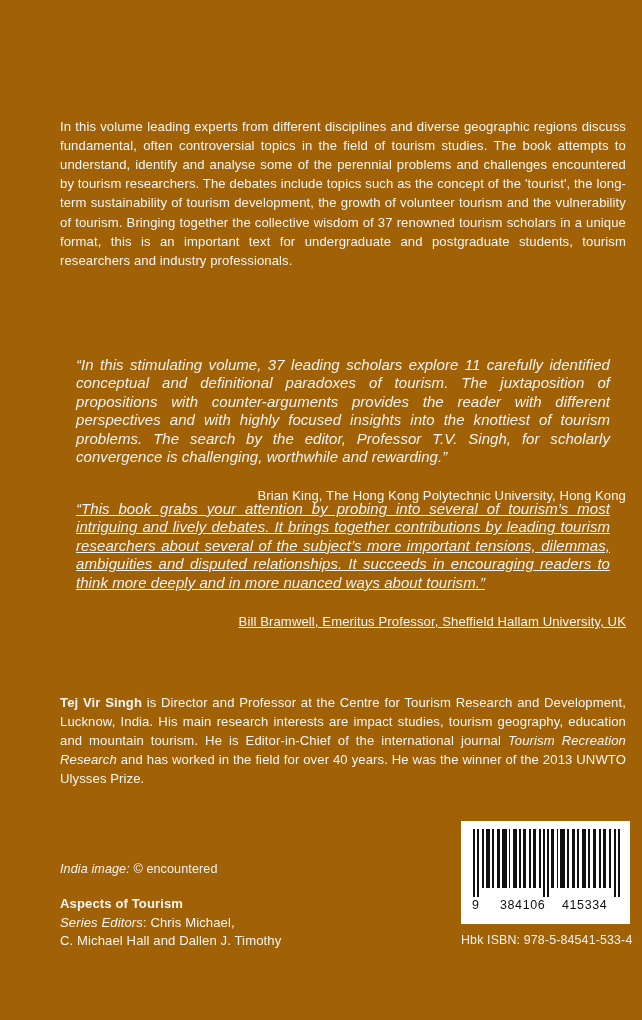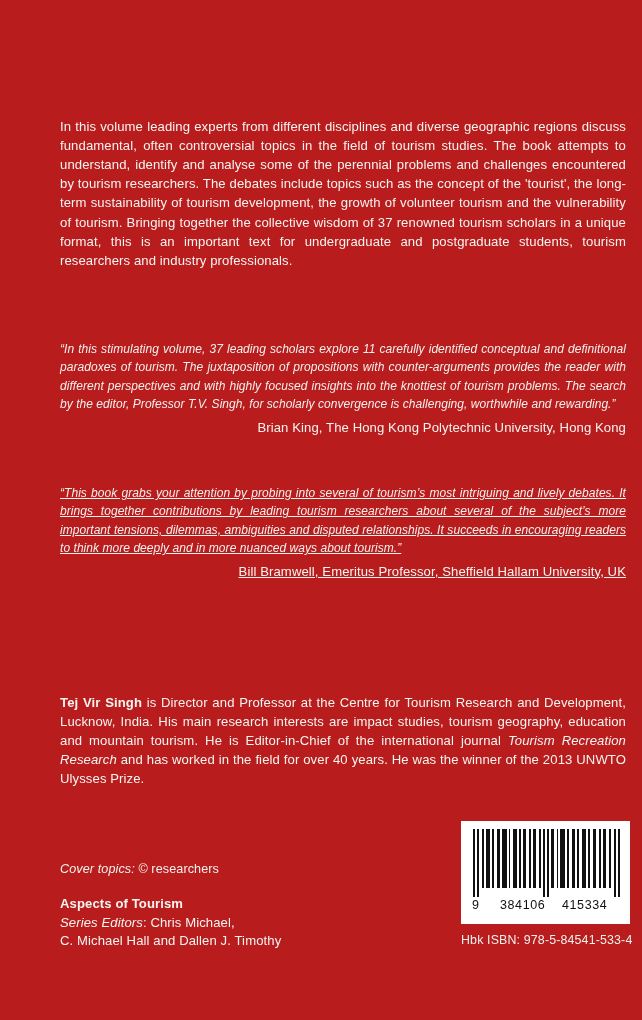--- a/index.html
+++ b/index.html
@@ -13,21 +13,21 @@
     font-family: "Liberation Sans", sans-serif;
     color: #f2f2ef;
     overflow: hidden;
     position: relative;
     -webkit-font-smoothing: antialiased;
   }
 
   .cover {
     position: absolute;
     inset: 0;
-    background: #b91c1c;
+    background: #a16207;
     padding-left: 10px;
   }
 
   
   .blurb {
     position: absolute;
     left: 60px;
     top: 104px;
     width: 566px;
     font-size: 13.1px;
@@ -42,27 +42,27 @@
   .quote-block {
     position: absolute;
     left: 60px;
     width: 566px;
   }
   .quote-1 { top: 340px; }
   .quote-2 { top: 484px; text-decoration: underline; }
 
   .quote-text {
     font-style: italic;
-    font-size: 12px;
+    font-size: 15px;
     line-height: 18.4px;
     text-align: justify;
     text-justify: inter-word;
     letter-spacing: 0.05px;
     color: #f1f1ee;
-    margin: 0;
+    margin: 16px;
   }
   .quote-attrib {
     margin: 0;
     padding-top: 5px;
     text-align: right;
     font-size: 13.1px;
     line-height: 18px;
     letter-spacing: 0.1px;
     color: #f4f4f1;
   }
@@ -175,21 +175,21 @@
   <div class="quote-block quote-2">
     <p class="quote-text">“This book grabs your attention by probing into several of tourism’s most intriguing and lively debates. It brings together contributions by leading tourism researchers about several of the subject’s more important tensions, dilemmas, ambiguities and disputed relationships. It succeeds in encouraging readers to think more deeply and in more nuanced ways about tourism.”</p>
     <p class="quote-attrib">Bill Bramwell, Emeritus Professor, Sheffield Hallam University, UK</p>
   </div>
 
   <p class="bio">
     <b>Tej Vir Singh</b><span> is Director and Professor at the Centre for Tourism Research and Development, Lucknow, India. His main research interests are impact studies, tourism geography, education and mountain tourism. He is Editor-in-Chief of the international journal </span><i>Tourism Recreation Research</i><span> and has worked in the field for over 40 years. He was the winner of the 2013 UNWTO Ulysses Prize.</span>
   </p>
 
   <div class="cover-image-note">
-    <span class="lbl">Cover topics:</span><span> © researchers</span>
+    <span class="lbl">India image:</span><span> © encountered</span>
   </div>
 
   <div class="series">
     <div class="series-title">Aspects of Tourism</div>
     <div class="series-editors">
       <span class="role">Series Editors</span><span>: Chris Michael,</span>
     </div>
     <div>C. Michael Hall and Dallen J. Timothy</div>
   </div>
 

